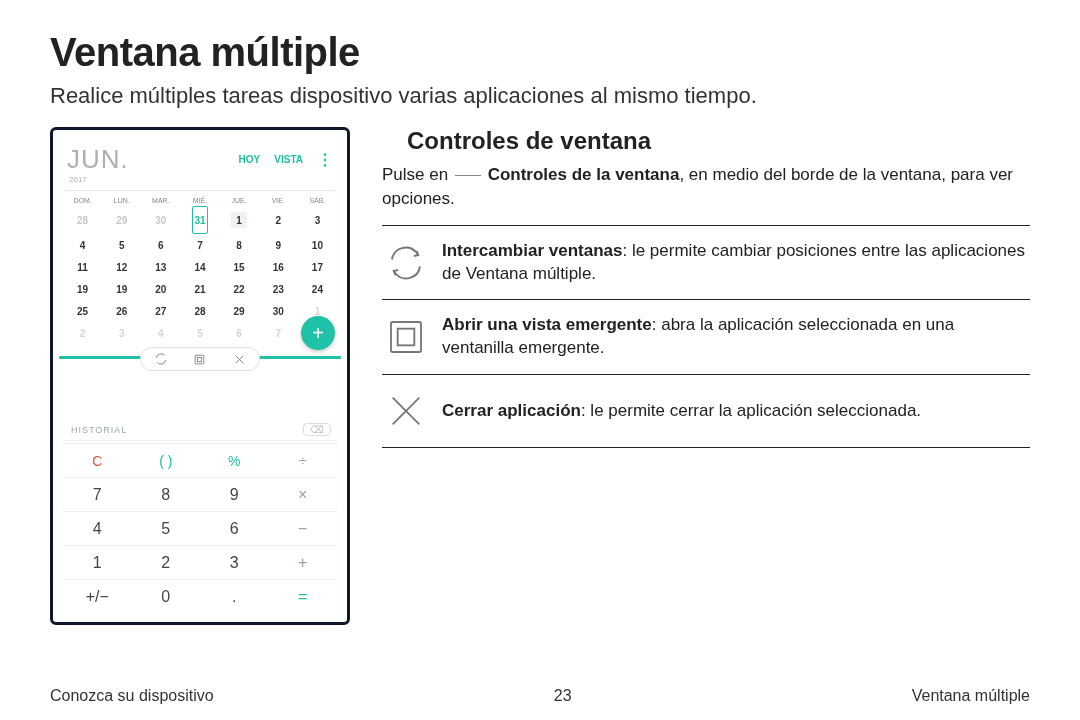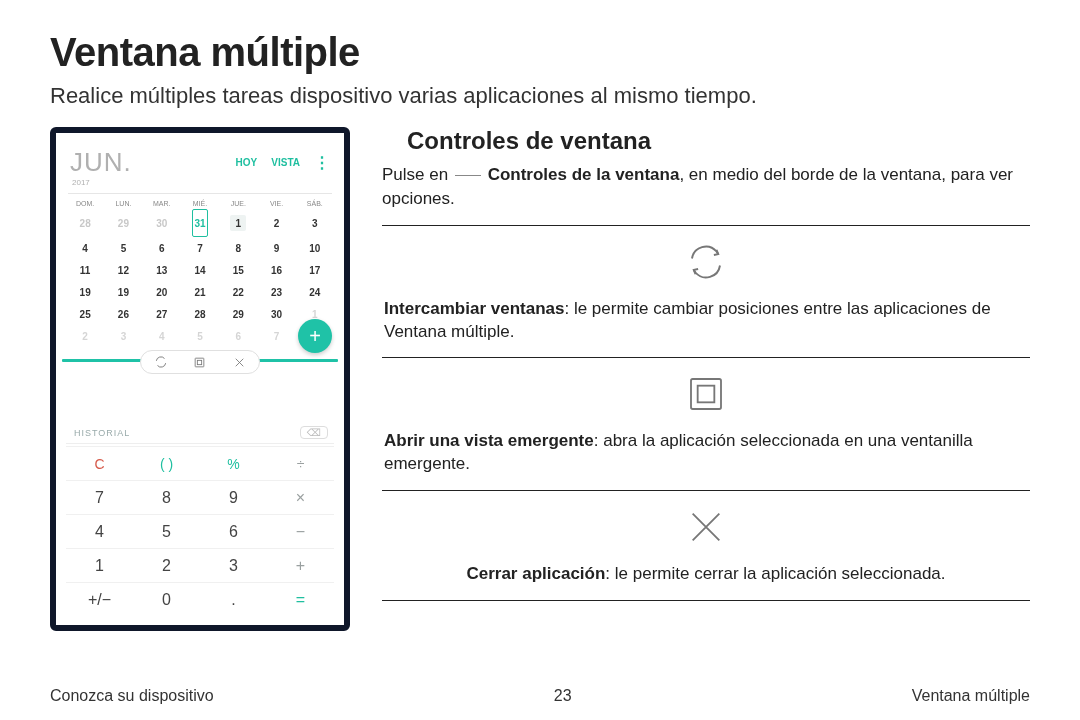--- a/index.html
+++ b/index.html
@@ -11,21 +11,21 @@
     color: #222;
     position: relative;
     padding: 30px 50px 40px 50px;
   }
   h1 { font-size: 40px; font-weight: 600; margin-bottom: 8px; letter-spacing:-0.5px;}
   .subtitle { font-size: 22px; color: #333; margin-bottom: 18px; }
   .content { display: flex; gap: 32px; }
   .phone {
     width: 300px;
     flex: 0 0 300px;
-    border: 6px solid #0f172a;
+    border: 3px solid #0f172a;
     border-radius: 6px;
     padding: 8px 6px;
     background: #fff;
   }
   
   .cal-head { display:flex; align-items:center; justify-content:space-between; padding:6px 8px 0 8px;}
   .cal-month { font-size: 26px; font-weight:500; color:#b0b0b0; letter-spacing:1px;}
   .cal-ctrl { display:flex; gap:14px; font-size:10px; font-weight:600; color:#1fbfa0; align-items:center;}
   .cal-ctrl .dots { color:#1fbfa0; font-size:16px; line-height:10px;}
   .cal-year { font-size:8px; color:#b0b0b0; padding:0 8px 4px 10px;}
@@ -60,21 +60,21 @@
   table.keys td.op { color:#9aa0a0;}
   table.keys td.green { color:#1fbfa0;}
   table.keys td.red { color:#d65a4a;}
   table.keys tr.toprow td { font-size:14px;}
   
   .right { flex:1; }
   .right h2 { font-size:24px; font-weight:600; margin-bottom:8px;margin-left:25px;}
   .right p.intro { font-size:17px; line-height:1.4; margin-bottom:14px;}
   .right p.intro .dash { display:inline-block; width:26px; height:1px; background:#888; vertical-align:middle; margin:0 2px;}
   .feature-list { border-top:1px solid #222;}
-  .feature { display:flex; gap:14px; padding:14px 2px; border-bottom:1px solid #222; align-items:center;flex-direction:column;}
+  .feature { display:flex; gap:14px; padding:14px 2px; border-bottom:1px solid #222; align-items:center;}
   .feature .ficon { width:44px; height:44px; flex:0 0 44px; display:flex; align-items:center; justify-content:center;}
   .feature .ficon svg { stroke:#777; fill:none; stroke-width:2.2;}
   .feature .ftxt { font-size:17px; line-height:1.35; }
   .footer {
     position:absolute; bottom:15px; left:50px; right:50px;
     display:flex; justify-content:space-between; font-size:16px; color:#333;
   }
 </style>
 </head>
 <body>

